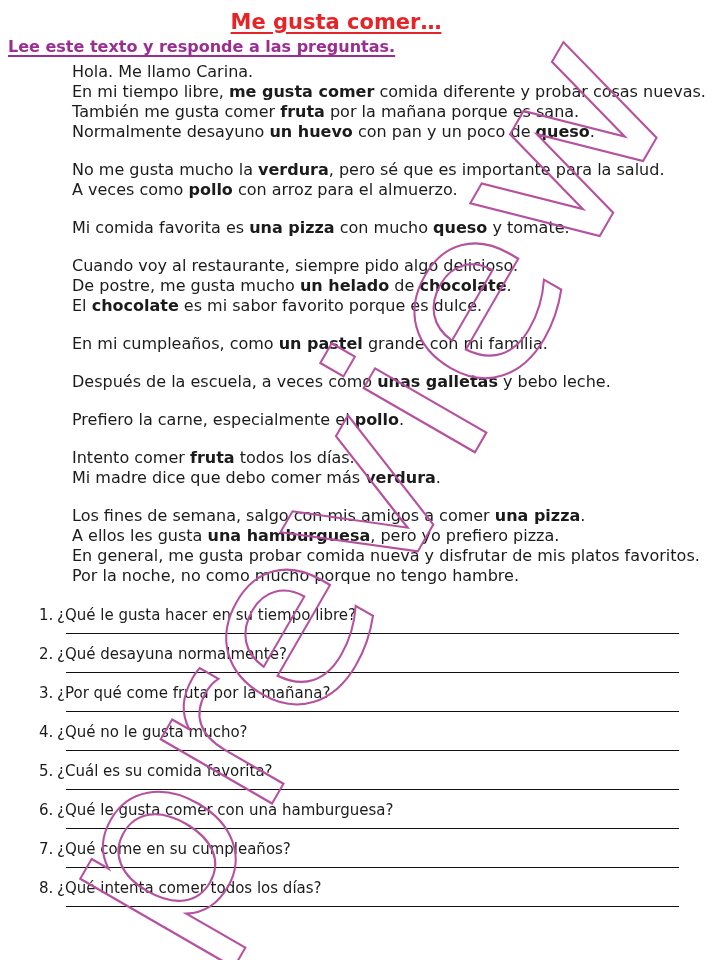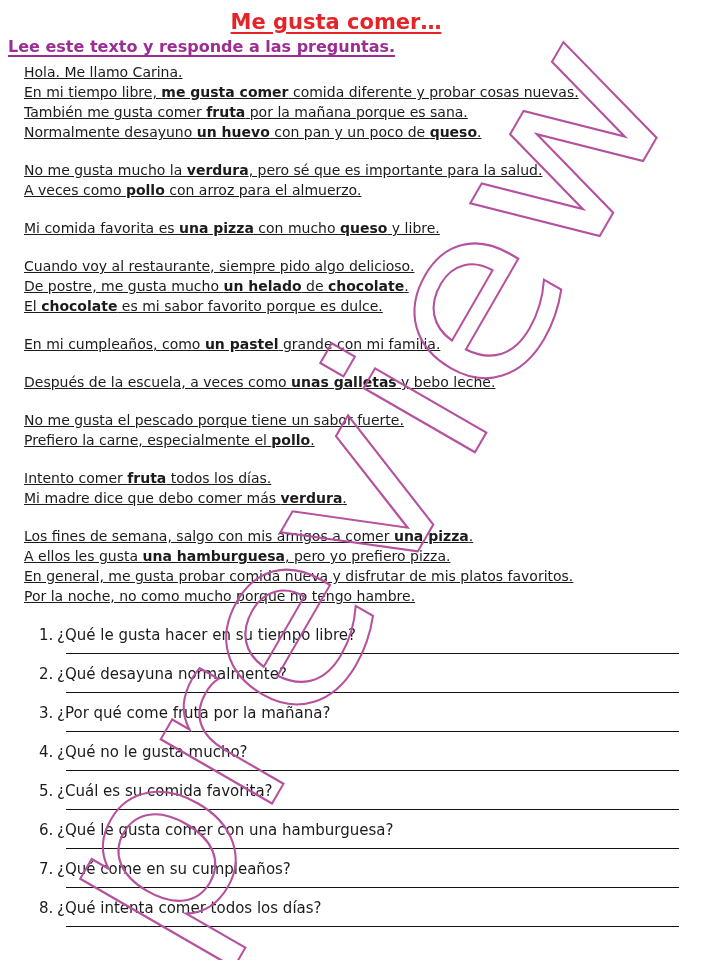--- a/index.html
+++ b/index.html
@@ -45,24 +45,23 @@
     font-size: 16px;
     line-height: 22px;
     font-weight: bold;
     color: var(--c-instruction, #9b2d93);
     text-decoration: underline;
     text-underline-offset: 3px;
     text-decoration-thickness: 2px;
   }
   
   .reading {
-    margin: 4px 0 0 24px;
-    font-size: 14px;
+    margin: 4px 0 0 72px;
+    font-size: 16px;
     line-height: 20px;
-    text-decoration: underline;
   }
   .para { margin: 0 0 18px 0; }
   .para:last-child { margin-bottom: 0; }
   .tline { white-space: nowrap; }
   .bseg { font-weight: bold; }
   
   .questions {
     margin: 19px 0 0 39px;
     font-size: 15px;
   }
@@ -93,35 +92,34 @@
         <div class="tline"><span>Hola. Me llamo Carina.</span></div>
         <div class="tline"><span>En mi tiempo libre, </span><span class="bseg">me gusta comer</span><span> comida diferente y probar cosas nuevas.</span></div>
         <div class="tline"><span>También me gusta comer </span><span class="bseg">fruta</span><span> por la mañana porque es sana.</span></div>
         <div class="tline"><span>Normalmente desayuno </span><span class="bseg">un huevo</span><span> con pan y un poco de </span><span class="bseg">queso</span><span>.</span></div>
       </div>
       <div class="para">
         <div class="tline"><span>No me gusta mucho la </span><span class="bseg">verdura</span><span>, pero sé que es importante para la salud.</span></div>
         <div class="tline"><span>A veces como </span><span class="bseg">pollo</span><span> con arroz para el almuerzo.</span></div>
       </div>
       <div class="para">
-        <div class="tline"><span>Mi comida favorita es </span><span class="bseg">una pizza</span><span> con mucho </span><span class="bseg">queso</span><span> y libre.</span></div>
+        <div class="tline"><span>Mi comida favorita es </span><span class="bseg">una pizza</span><span> con mucho </span><span class="bseg">queso</span><span> y tomate.</span></div>
       </div>
       <div class="para">
         <div class="tline"><span>Cuando voy al restaurante, siempre pido algo delicioso.</span></div>
         <div class="tline"><span>De postre, me gusta mucho </span><span class="bseg">un helado</span><span> de </span><span class="bseg">chocolate</span><span>.</span></div>
         <div class="tline"><span>El </span><span class="bseg">chocolate</span><span> es mi sabor favorito porque es dulce.</span></div>
       </div>
       <div class="para">
         <div class="tline"><span>En mi cumpleaños, como </span><span class="bseg">un pastel</span><span> grande con mi familia.</span></div>
       </div>
       <div class="para">
         <div class="tline"><span>Después de la escuela, a veces como </span><span class="bseg">unas galletas</span><span> y bebo leche.</span></div>
       </div>
       <div class="para">
-        <div class="tline"><span>No me gusta el pescado porque tiene un sabor fuerte.</span></div>
         <div class="tline"><span>Prefiero la carne, especialmente el </span><span class="bseg">pollo</span><span>.</span></div>
       </div>
       <div class="para">
         <div class="tline"><span>Intento comer </span><span class="bseg">fruta</span><span> todos los días.</span></div>
         <div class="tline"><span>Mi madre dice que debo comer más </span><span class="bseg">verdura</span><span>.</span></div>
       </div>
       <div class="para">
         <div class="tline"><span>Los fines de semana, salgo con mis amigos a comer </span><span class="bseg">una pizza</span><span>.</span></div>
         <div class="tline"><span>A ellos les gusta </span><span class="bseg">una hamburguesa</span><span>, pero yo prefiero pizza.</span></div>
         <div class="tline"><span>En general, me gusta probar comida nueva y disfrutar de mis platos favoritos.</span></div>

